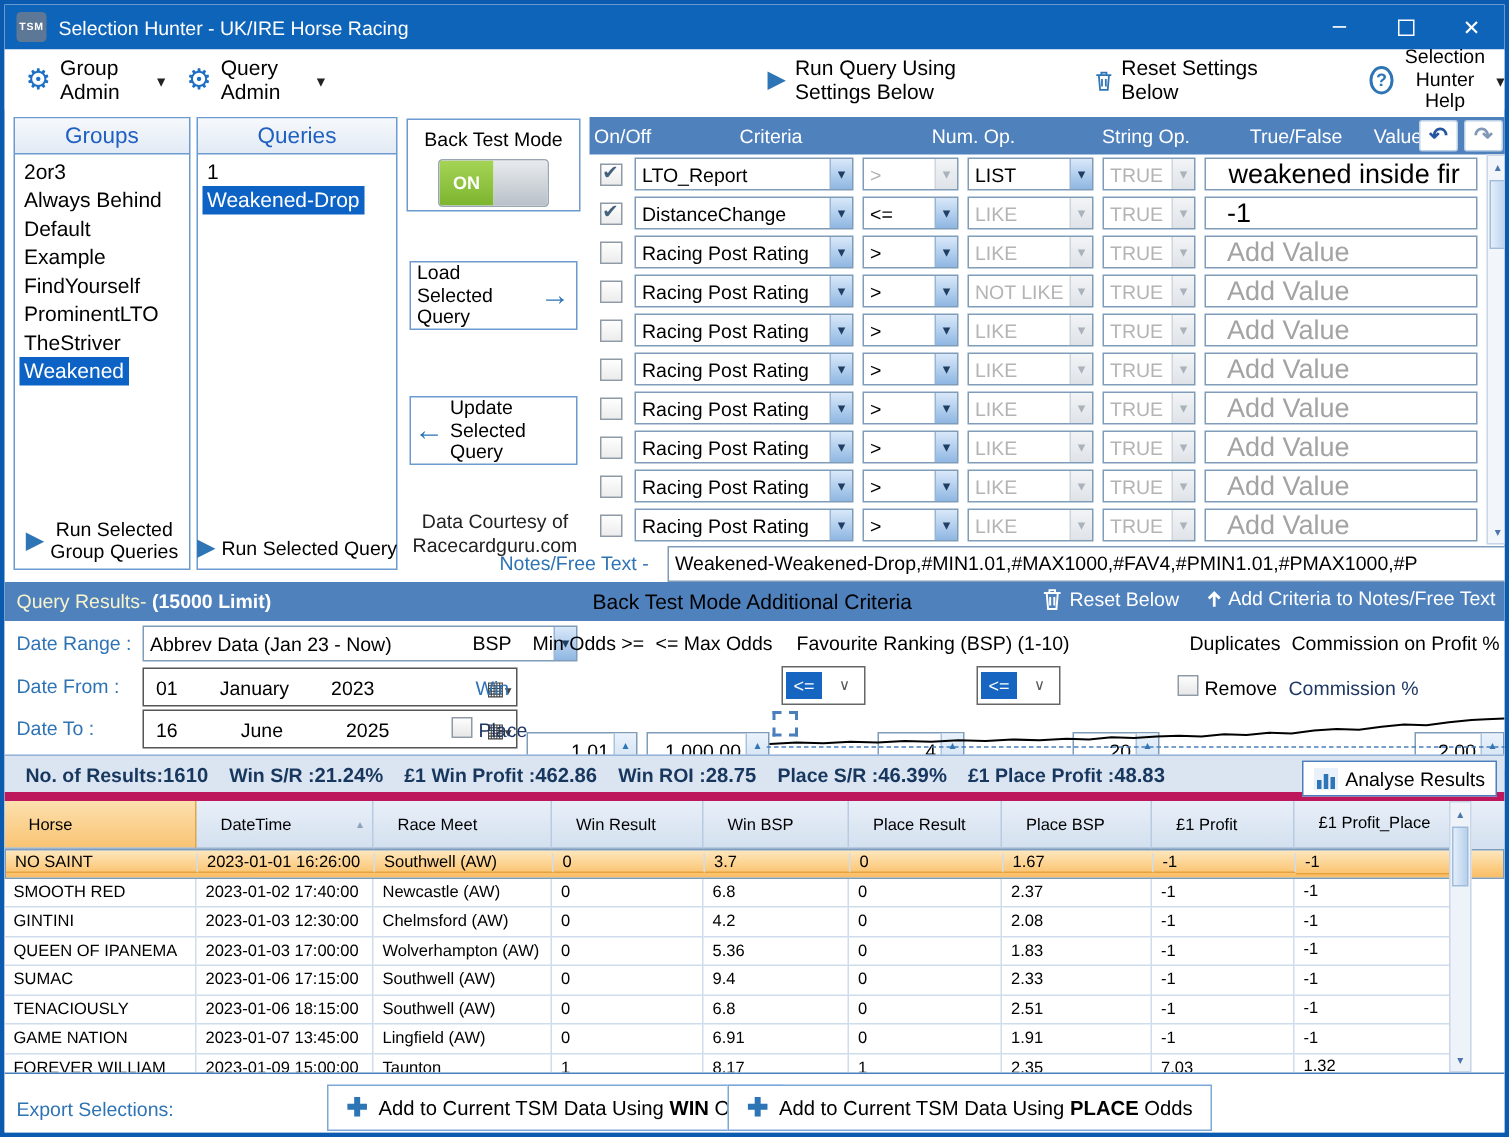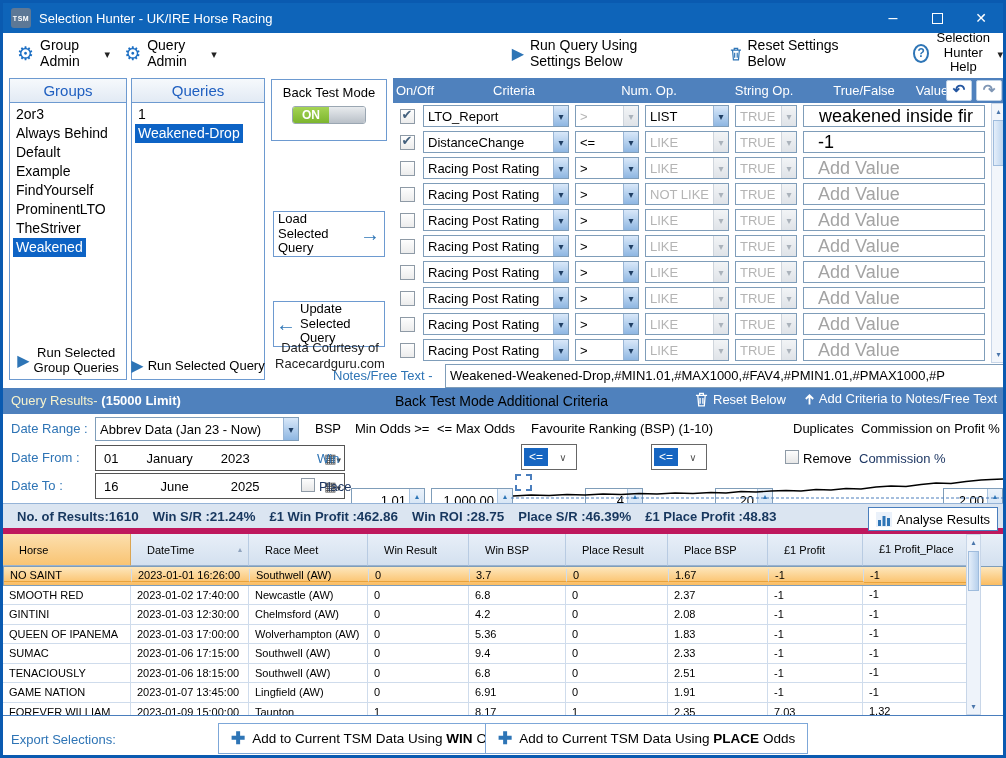--- a/index.html
+++ b/index.html
@@ -35,24 +35,24 @@
   
   .panel { position:absolute; background:#fff; border:1px solid #6d9ad0; }
   .panel-head { height:24px; background:linear-gradient(#f6f9fc,#e2eaf4); border-bottom:1px solid #6d9ad0; color:#1f5fc0; font-size:15px; display:flex; align-items:center; justify-content:center; }
   .list { padding:2px 0 0 3px; font-size:14px; line-height:19px; }
   .list-item { white-space:nowrap; padding:0 3px; width:max-content; }
   .list-item.selected { background:#0d63c5; color:#fff; }
   .panel-foot { position:absolute; bottom:4px; left:0; right:0; display:flex; align-items:center; justify-content:center; gap:4px; font-size:13px; text-align:center; line-height:1.1; }
   
   .bt-box { position:absolute; border:1px solid #6d9ad0; background:#fff; text-align:center; }
   .bt-label { font-size:13px; padding-top:5px; }
-  .toggle { width:74px; height:18px; margin:6px auto 8px; border:1px solid #9aa6b2; border-radius:3px; display:flex; overflow:hidden; }
+  .toggle { width:74px; height:32px; margin:6px auto 8px; border:1px solid #9aa6b2; border-radius:3px; display:flex; overflow:hidden; }
   .toggle-on { width:50%; background:linear-gradient(#a5d455,#7cb52e); color:#fff; font-weight:bold; font-size:12px; display:flex; align-items:center; justify-content:center; }
   .toggle-off { width:50%; background:linear-gradient(#e8ebee,#b9c0c8); }
-  .bt-btn { position:absolute; left:4px; right:6px; border:1px solid #6d9ad0; background:#fff; font-size:13px; line-height:1.15; display:flex; align-items:center; justify-content:center; gap:4px; padding:6px 2px;margin-top:37px; }
+  .bt-btn { position:absolute; left:4px; right:6px; border:1px solid #6d9ad0; background:#fff; font-size:13px; line-height:1.15; display:flex; align-items:center; justify-content:center; gap:4px; padding:6px 2px; }
   .arrow-right::after { content:"\2192"; color:#2e75b6; font-size:20px; font-weight:bold; }
   .arrow-left::before { content:"\2190"; color:#2e75b6; font-size:20px; font-weight:bold; }
   .courtesy { position:absolute; bottom:8px; left:0; right:0; text-align:center; font-size:13px; color:#222; line-height:1.25; }
   
   .criteria-panel { position:absolute; left:390px; top:75px; width:613px; height:310px; }
   .crit-head { height:25px; background:#4f81bd; color:#fff; font-size:13px; display:flex; align-items:center; position:relative; }
   .crit-head span { display:inline-block; text-align:center; }
   .h-onoff { width:46px; text-align:left !important; padding-left:3px; }
   .h-crit  { width:150px; }
   .h-num   { width:120px; }
@@ -536,21 +536,21 @@
   <span class="sb-add">
     <svg viewBox="0 0 12 14" width="11" height="14" style="color:#fff;">
         <path d="M6 13V3M2 7l4-4 4 4" stroke="currentColor" fill="none" stroke-width="2"></path>
       </svg>
     <span>Add Criteria to Notes/Free Text</span>
   </span>
 </div>
 
 <div class="filters">
   <span class="flabel" style="left:8px; top:7px;">Date Range :</span>
-  <div class="sel" style="position:absolute; left:92px; top:3px; width:204px; height:24px;">
+  <div class="sel" style="position:absolute; left:92px; top:3px; width:290px; height:24px;">
     <span class="sel-txt">Abbrev Data (Jan 23 - Now)</span>
     <span class="sel-btn"></span>
   </div>
   <span class="flabel" style="left:8px; top:36px;">Date From :</span>
   <div class="fieldbox datebox" style="left:92px; top:31px; width:250px; height:26px;">
     <span style="padding-left:8px;">01</span>
     <span style="padding-left:28px;">January</span>
     <span style="padding-left:28px;">2023</span>
     <span class="cal-ic"></span>
   </div>

